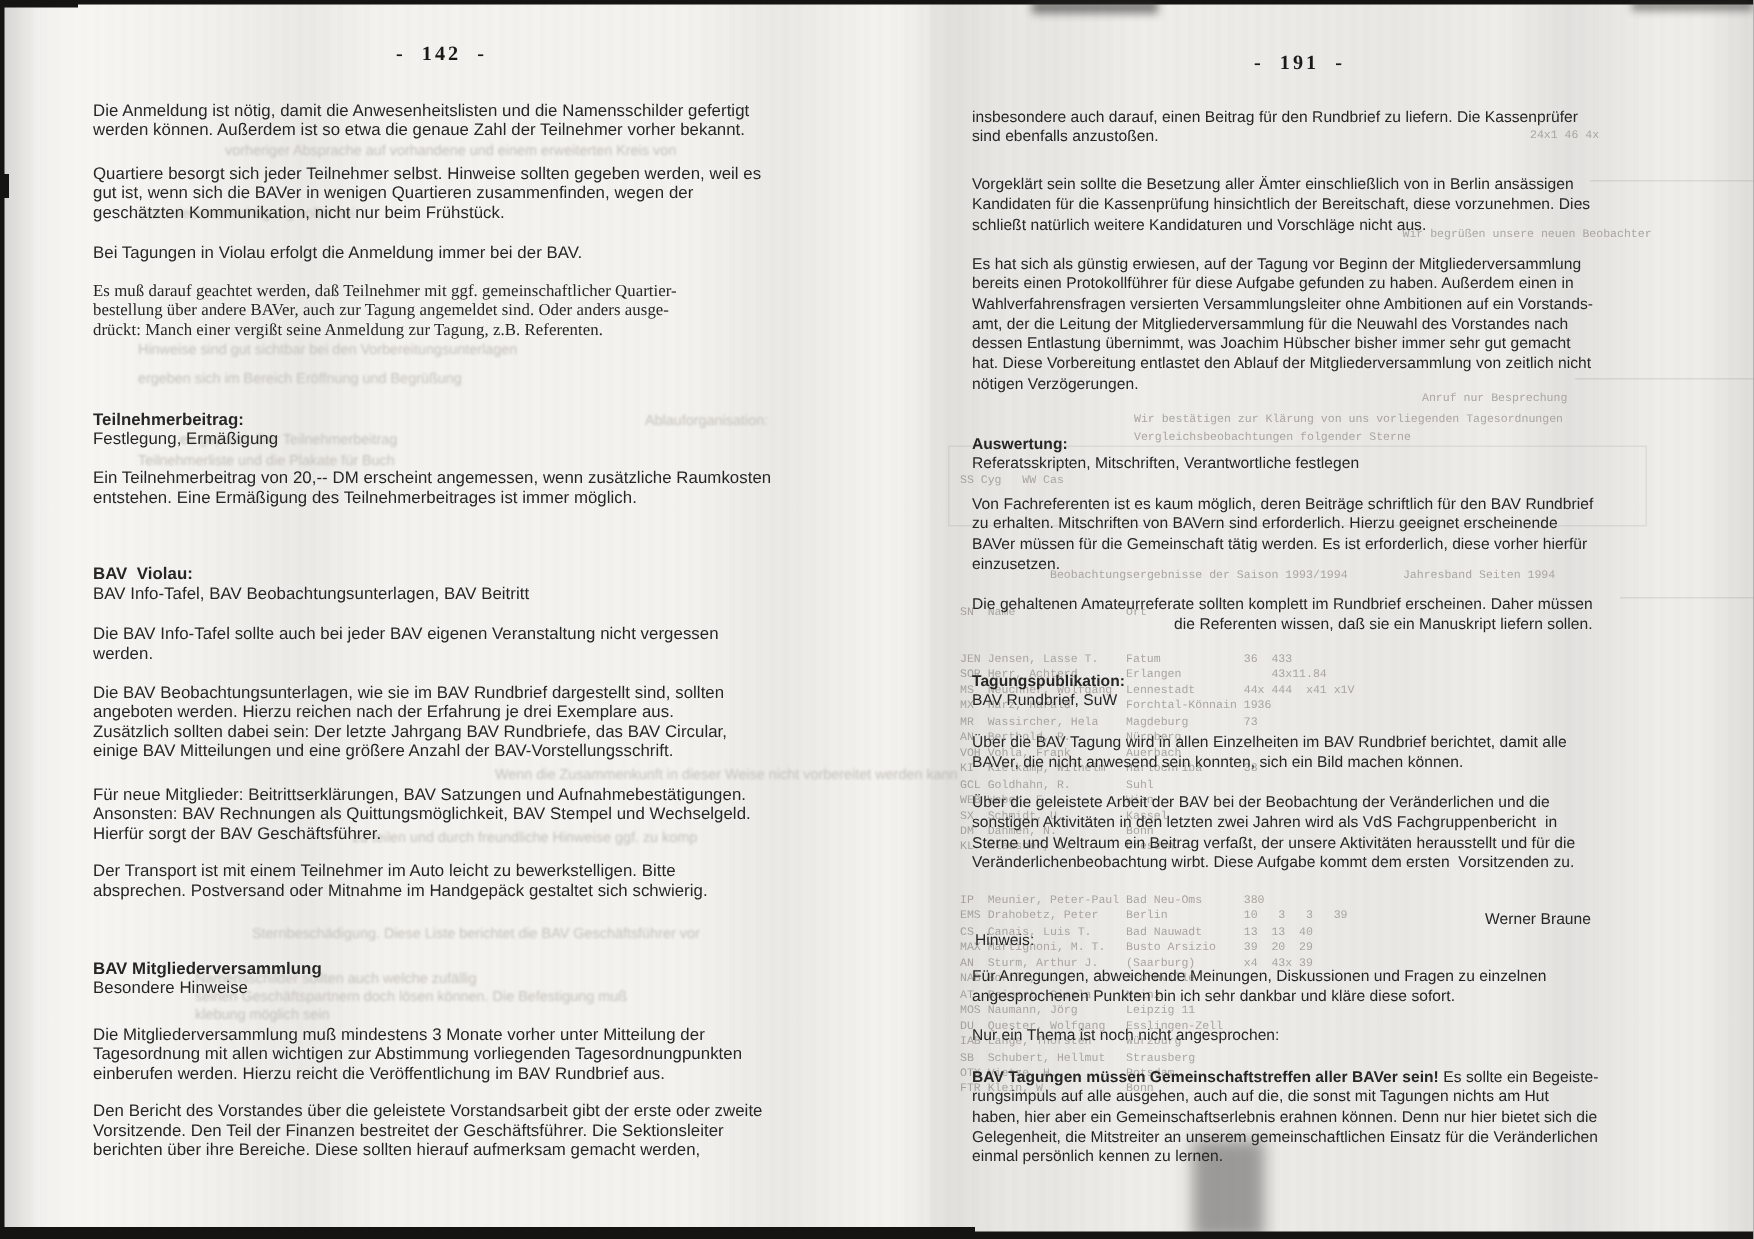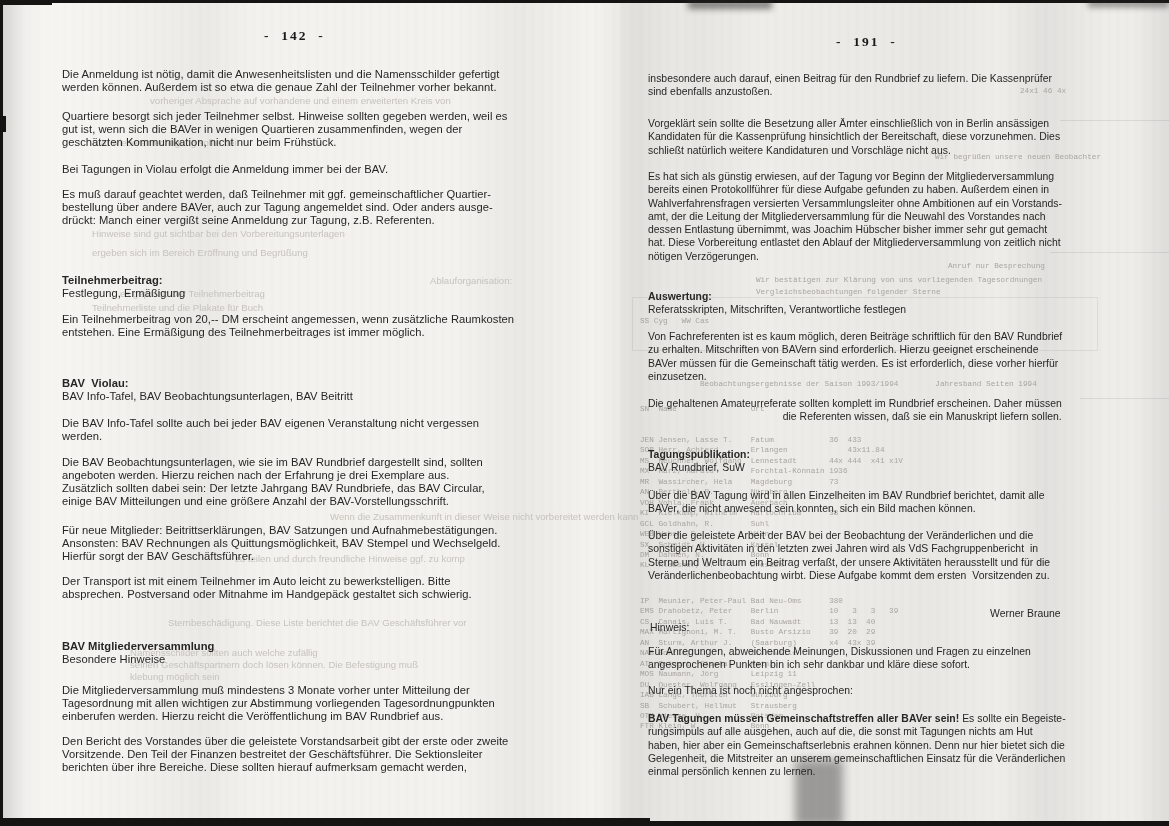--- a/index.html
+++ b/index.html
@@ -111,21 +111,21 @@
   <div class="ghost-rule" style="left:1080px;top:398px;width:89px;"></div>
 
   <div class="col" id="col-left">
     <div class="pagenum" style="left:202px;top:28px;">-  142  -</div>
     <div class="blk" style="top:68px;">Die Anmeldung ist nötig, damit die Anwesenheitslisten und die Namensschilder gefertigt
 werden können. Außerdem ist so etwa die genaue Zahl der Teilnehmer vorher bekannt.</div>
     <div class="blk" style="top:110px;">Quartiere besorgt sich jeder Teilnehmer selbst. Hinweise sollten gegeben werden, weil es
 gut ist, wenn sich die BAVer in wenigen Quartieren zusammenfinden, wegen der
 geschätzten Kommunikation, nicht nur beim Frühstück.</div>
     <div class="blk" style="top:163px;">Bei Tagungen in Violau erfolgt die Anmeldung immer bei der BAV.</div>
-    <div class="blk" style="top:188px;">Es muß darauf geachtet werden, daß Teilnehmer mit ggf. gemeinschaftlicher Quartier-
+    <div class="blk" style="top:188px;font-family:Liberation Serif, serif;">Es muß darauf geachtet werden, daß Teilnehmer mit ggf. gemeinschaftlicher Quartier-
 bestellung über andere BAVer, auch zur Tagung angemeldet sind. Oder anders ausge-
 drückt: Manch einer vergißt seine Anmeldung zur Tagung, z.B. Referenten.</div>
     <div class="blk" style="top:274px;"><span class="b">Teilnehmerbeitrag:</span><br><span>Festlegung, Ermäßigung</span></div>
     <div class="blk" style="top:313px;">Ein Teilnehmerbeitrag von 20,-- DM erscheint angemessen, wenn zusätzliche Raumkosten
 entstehen. Eine Ermäßigung des Teilnehmerbeitrages ist immer möglich.</div>
     <div class="blk" style="top:377px;"><span class="b">BAV  Violau:</span><br><span>BAV Info-Tafel, BAV Beobachtungsunterlagen, BAV Beitritt</span></div>
     <div class="blk" style="top:417px;">Die BAV Info-Tafel sollte auch bei jeder BAV eigenen Veranstaltung nicht vergessen
 werden.</div>
     <div class="blk" style="top:456px;">Die BAV Beobachtungsunterlagen, wie sie im BAV Rundbrief dargestellt sind, sollten
 angeboten werden. Hierzu reichen nach der Erfahrung je drei Exemplare aus.

